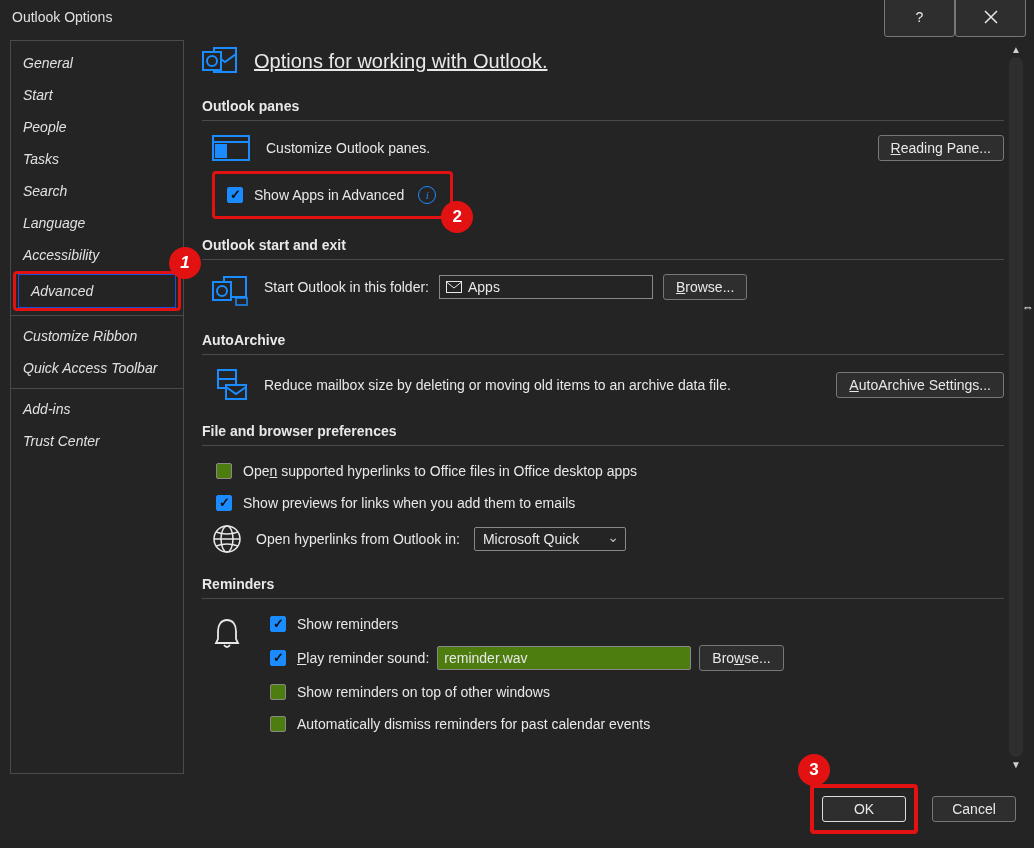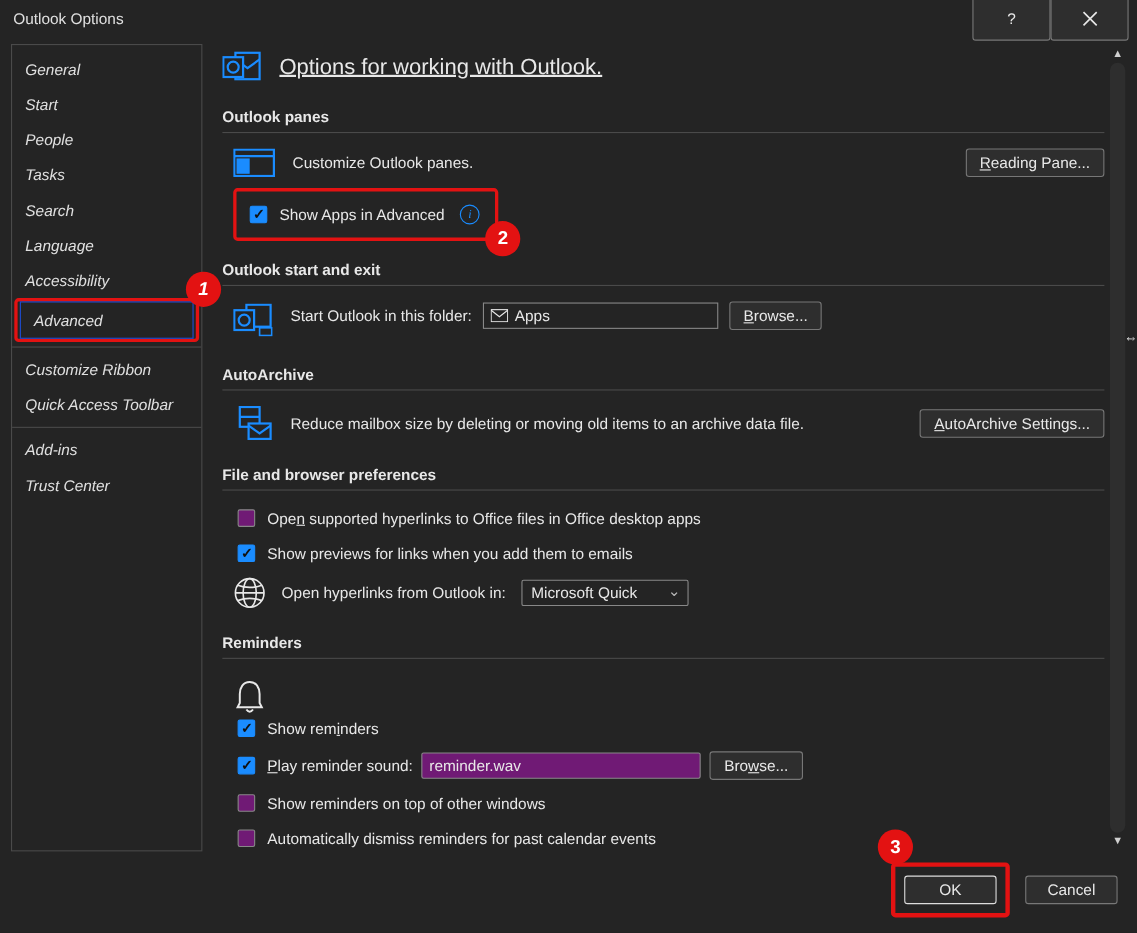--- a/index.html
+++ b/index.html
@@ -31,21 +31,21 @@
   .header-row{display:flex;align-items:center;gap:16px;margin:6px 0 22px 0;}
   .header-row .txt{font-size:20px;text-decoration:underline;}
   .section-title{font-weight:600;margin:8px 0 6px 0;}
   .section-hr{height:1px;background:var(--border);margin-bottom:14px;}
   .row{display:flex;align-items:center;}
   .indent{padding-left:10px;}
   .panes-row{display:flex;align-items:center;margin-bottom:10px;}
   .panes-row .lbl{flex:1;}
   .btn{background:#2e2e2e;border:1px solid #777;color:var(--text);padding:4px 12px;border-radius:3px;font-size:14px;cursor:pointer;}
   .check{display:flex;align-items:center;gap:8px;}
-  .check input{appearance:none;width:16px;height:16px;border:1px solid #888;border-radius:2px;background:#701a75;position:relative;cursor:pointer;flex:none;}
+  .check input{appearance:none;width:16px;height:16px;border:1px solid #888;border-radius:2px;background:#4d7c0f;position:relative;cursor:pointer;flex:none;}
   .check input:checked{background:var(--blue);border-color:var(--blue);}
   .check input:checked::after{content:"✓";position:absolute;left:2px;top:-1px;font-size:13px;color:#111;font-weight:bold;}
   .check label{cursor:pointer;}
   .txtinput{background:var(--input-bg);border:1px solid var(--input-border);color:var(--text);padding:3px 6px;font-size:14px;}
   .select{background:var(--input-bg);border:1px solid var(--input-border);color:var(--text);padding:3px 22px 3px 8px;font-size:14px;position:relative;display:inline-flex;align-items:center;border-radius:2px;}
   .select::after{content:"⌄";position:absolute;right:6px;top:1px;font-size:14px;color:#bbb;}
   .u{text-decoration:underline;}
   .info-circ{display:inline-flex;width:16px;height:16px;border:1.5px solid var(--blue);border-radius:50%;align-items:center;justify-content:center;font-size:11px;color:var(--blue);margin-left:6px;font-style:italic;font-family:serif;}
   
   .hl{border:3px solid var(--red);border-radius:4px;position:relative;}
@@ -190,21 +190,21 @@
             </svg>
             <span>Open hyperlinks from Outlook in:</span>
             <div class="select" style="width:120px;">
               <span>Microsoft Quick</span>
             </div>
           </div>
         </div>
 
         <div class="section-title" style="margin-top:22px;">Reminders</div>
         <div class="section-hr"></div>
-        <div class="indent" style="display:flex;flex-direction:column;">
+        <div class="indent" style="display:flex;gap:24px;">
           <svg width="30" height="34" viewBox="0 0 30 34" style="flex:none;margin-top:4px;">
             <path d="M15 3 C9 3 6 8 6 14 L6 22 L4 26 L26 26 L24 22 L24 14 C24 8 21 3 15 3 Z" fill="none" stroke="#e8e8e8" stroke-width="1.8"></path>
             <path d="M12 28 Q15 32 18 28" fill="none" stroke="#e8e8e8" stroke-width="1.8"></path>
           </svg>
           <div style="display:flex;flex-direction:column;gap:10px;">
             <div class="check">
               <input type="checkbox" checked="" style="">
               <label>Show rem<span class="u">i</span>nders</label>
             </div>
             <div class="check">

